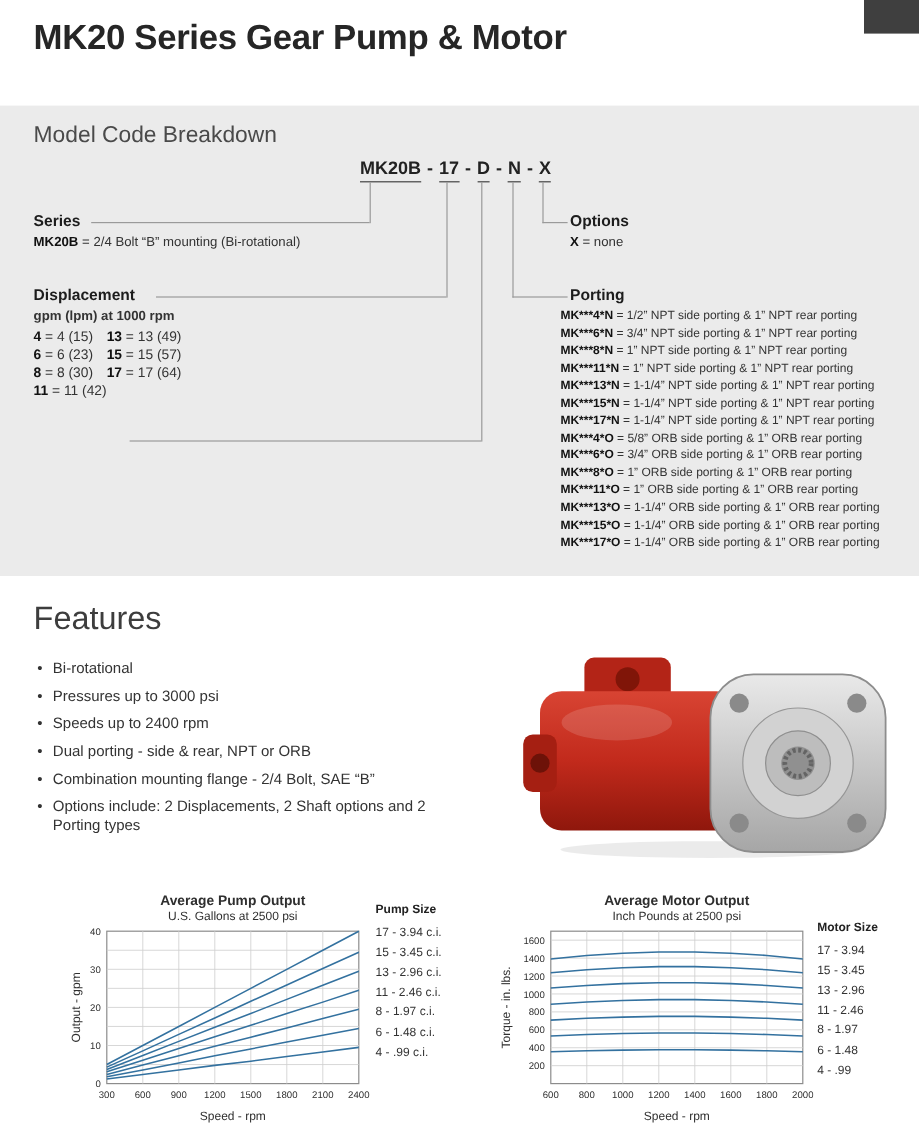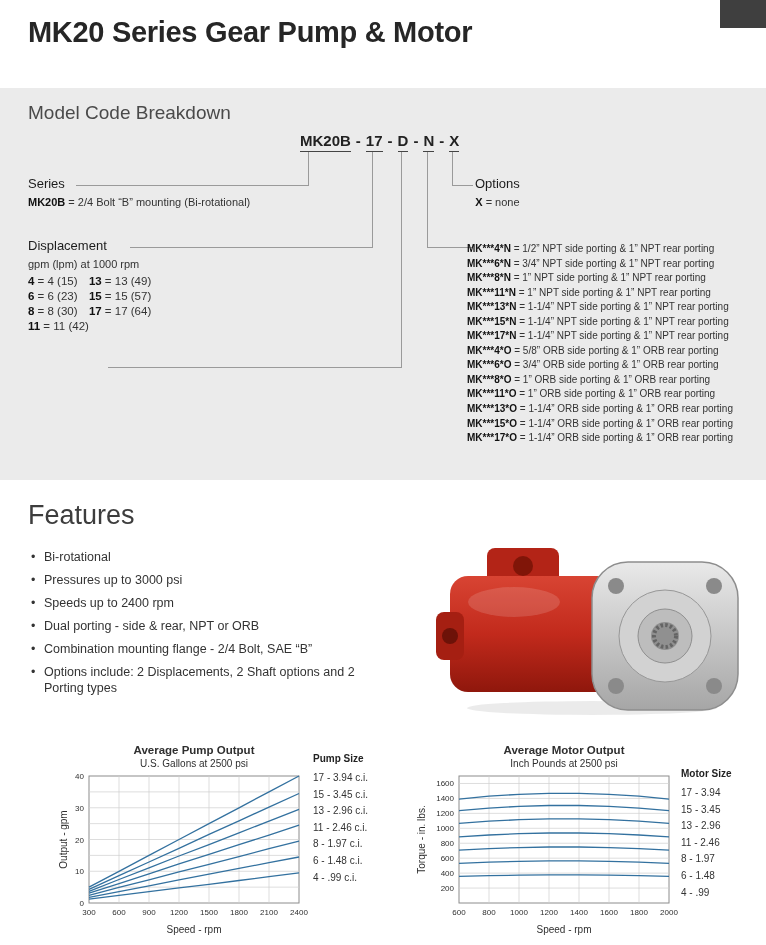--- a/index.html
+++ b/index.html
@@ -25,30 +25,30 @@
   #l-options-v{ left:452px; top:64px;  height:34px; }
   #l-options-h{ left:452px; top:97px;  width:21px; }
   #l-disp-h   { left:130px; top:159px; width:242px; }
   #l-disp-v   { left:372px; top:64px;  height:96px; }
   #l-port-v   { left:427px; top:64px;  height:96px; }
   #l-port-h   { left:427px; top:159px; width:46px; }
   #l-shaft-h  { left:108px; top:279px; width:293px; }
   #l-shaft-v  { left:401px; top:64px;  height:216px; }
 
   .blk { position:absolute; }
-  .blk h3 { font-size:13px; font-weight:400; color:#1c1c1c; }
+  .blk h3 { font-size:13px; font-weight:700; color:#1c1c1c; }
   #blk-series  { left:28px;  top:88px; }
-  #blk-options { left:475px; top:88px;text-align:center; }
+  #blk-options { left:475px; top:88px; }
   #blk-disp    { left:28px;  top:150px; }
   #blk-shaft   { left:28px;  top:270px; }
   #blk-porting { left:467px; top:150px; }
   #blk-porting h3 { margin-left:8px; }
   .kv  { font-size:11.5px; line-height:15px; color:#333; }
   .kv b{ color:#111; }
-  .note { font-size:11px; margin-top:5px; color:#333; }
+  .note { font-size:11px; margin-top:5px; color:#333;font-weight:bold; }
   .desc-line { font-size:11px; margin-top:5px; color:#333; }
   .desc-line b { color:#111; }
   .cols { display:flex; margin-top:4px; }
   #shaft-items { margin-top:5px; }
   #porting-items { margin-top:4px; }
   .pv { font-size:10px; line-height:14.55px; white-space:nowrap; color:#333; }
   .pv b { color:#111;margin-top:24px; }
 
   
   .features-h { position:absolute; left:28px; top:500px; font-size:27px; font-weight:400; color:#3d3d3d; }
@@ -130,20 +130,21 @@
       <div id="disp-col2">
           <div class="kv"><b>13</b> = 13 (49)</div>
           <div class="kv"><b>15</b> = 15 (57)</div>
           <div class="kv"><b>17</b> = 17 (64)</div>
         </div>
     </div>
   </div>
 
 
   <div class="blk" id="blk-porting">
+    <h3>Porting</h3>
     <div id="porting-items">
         <div class="pv"><b>MK***4*N</b> = 1/2” NPT side porting &amp; 1” NPT rear porting</div>
         <div class="pv"><b>MK***6*N</b> = 3/4” NPT side porting &amp; 1” NPT rear porting</div>
         <div class="pv"><b>MK***8*N</b> = 1” NPT side porting &amp; 1” NPT rear porting</div>
         <div class="pv"><b>MK***11*N</b> = 1” NPT side porting &amp; 1” NPT rear porting</div>
         <div class="pv"><b>MK***13*N</b> = 1-1/4” NPT side porting &amp; 1” NPT rear porting</div>
         <div class="pv"><b>MK***15*N</b> = 1-1/4” NPT side porting &amp; 1” NPT rear porting</div>
         <div class="pv"><b>MK***17*N</b> = 1-1/4” NPT side porting &amp; 1” NPT rear porting</div>
         <div class="pv"><b>MK***4*O</b> = 5/8” ORB side porting &amp; 1” ORB rear porting</div>
         <div class="pv"><b>MK***6*O</b> = 3/4” ORB side porting &amp; 1” ORB rear porting</div>

